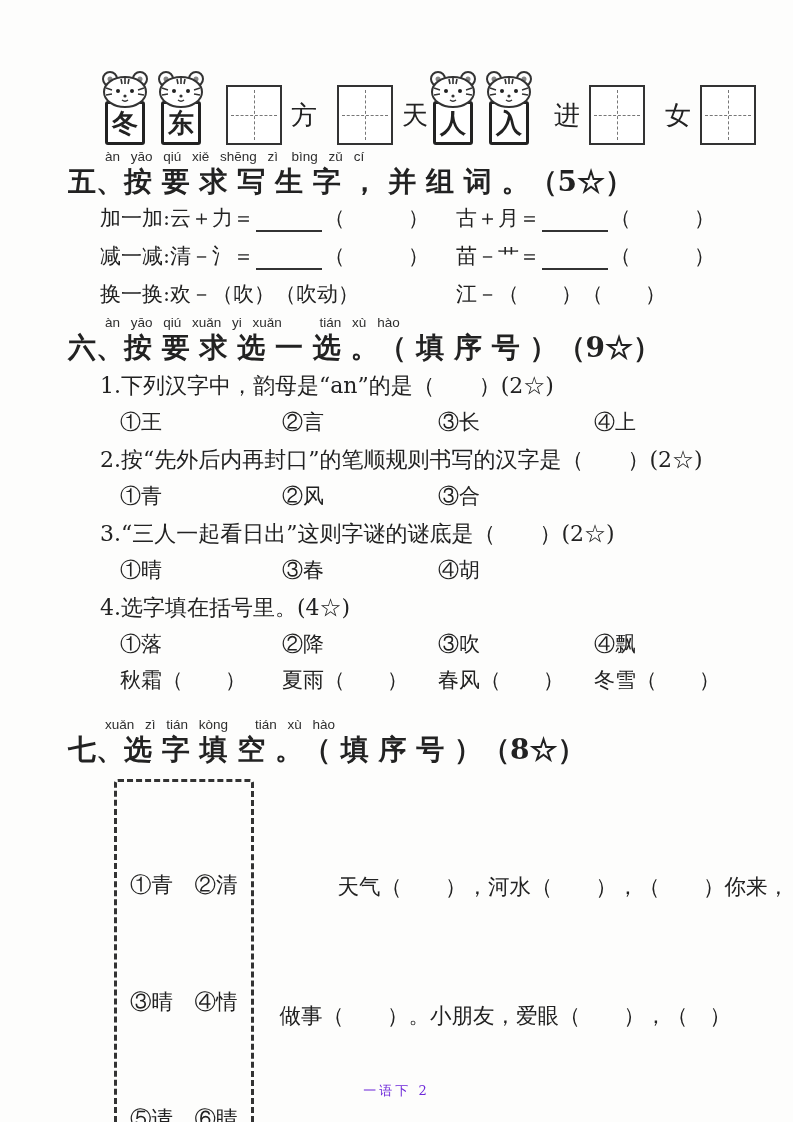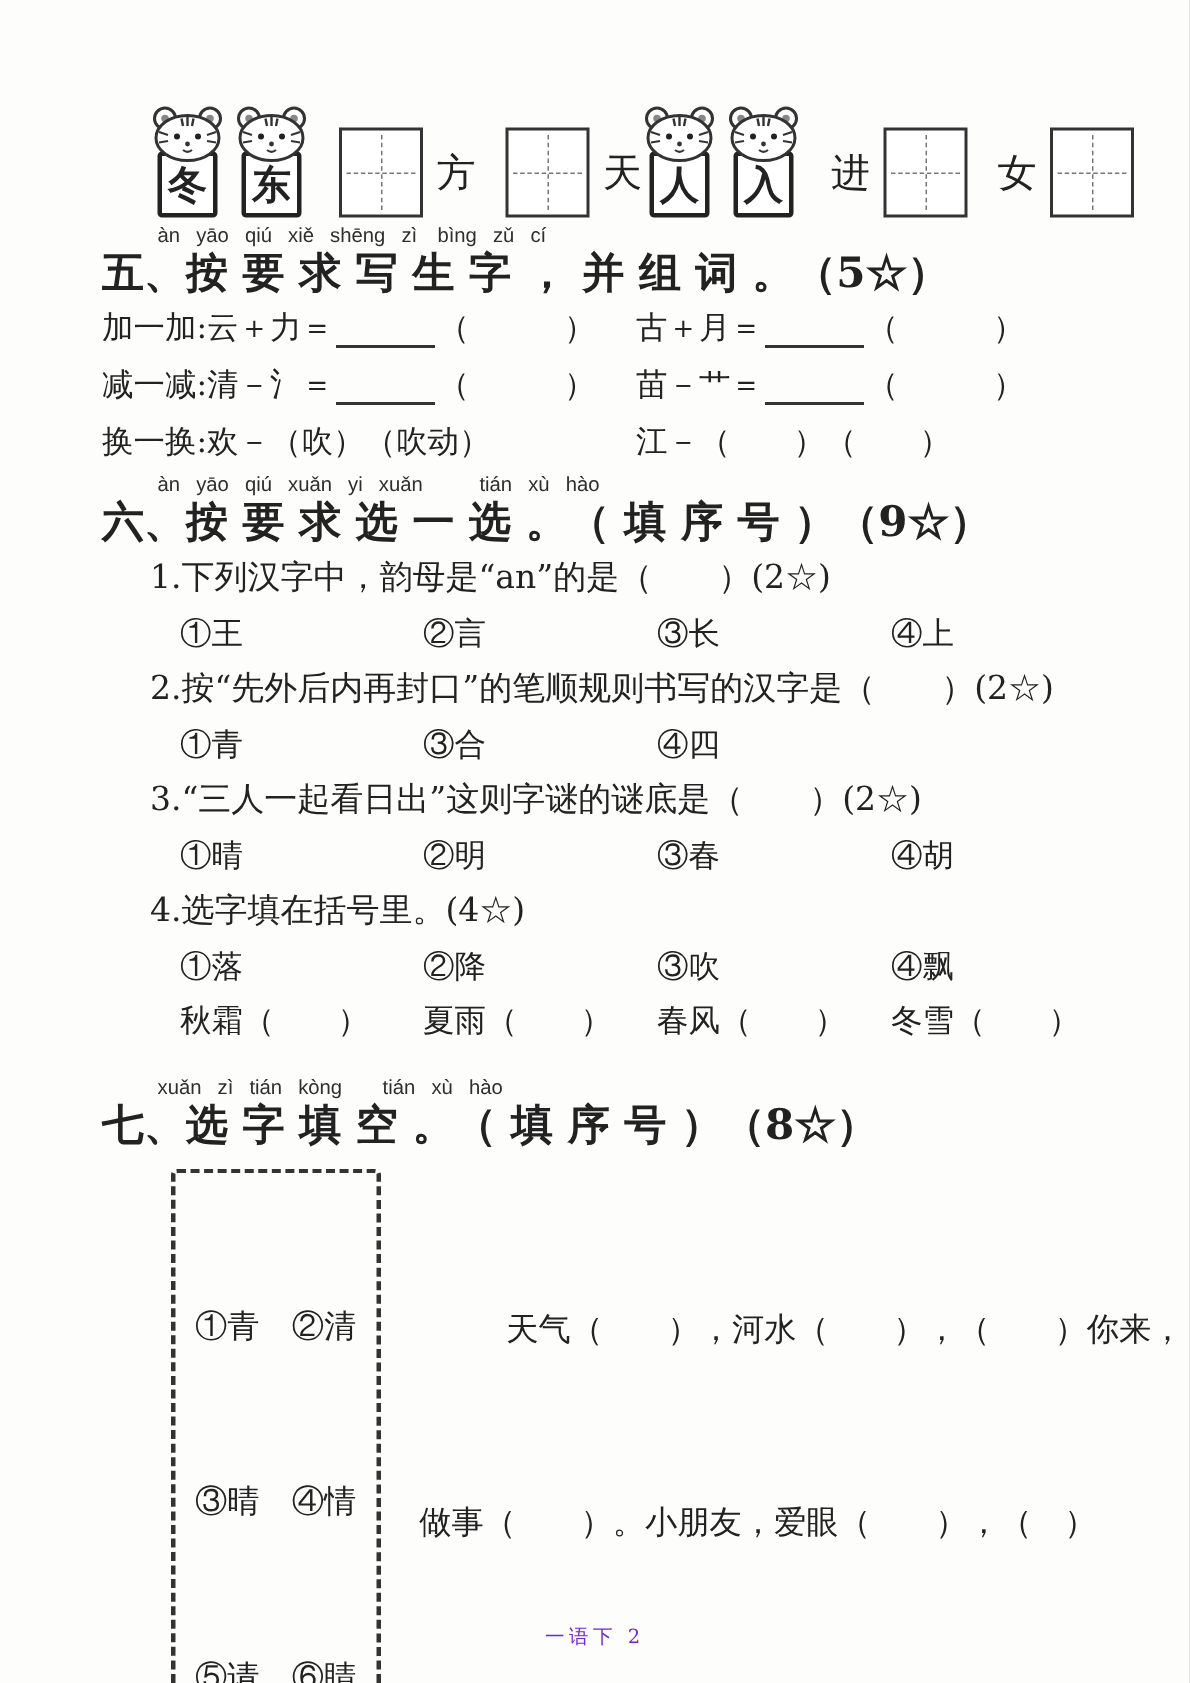--- a/index.html
+++ b/index.html
@@ -24,21 +24,21 @@
   .tiger-head-svg{margin-bottom:-7px;position:relative;z-index:2;}
   .tiger-sign{width:34px;height:38px;border:3px solid #222;border-radius:3px;background:#fff;
     display:flex;align-items:center;justify-content:center;font-size:26px;font-weight:600;}
   .grid-pair{display:flex;align-items:center;gap:9px;}
   .tianzige{width:56px;height:60px;border:2px solid #333;position:relative;background:#fff;box-sizing:border-box;}
   .tz-h{position:absolute;left:3px;right:3px;top:50%;border-top:1.5px dashed #777;}
   .tz-v{position:absolute;top:3px;bottom:3px;left:50%;border-left:1.5px dashed #777;}
   .grid-label{font-size:26px;font-weight:500;}
 
   
-  .row5{display:flex;font-size:21px;line-height:38px;white-space:pre;}
+  .row5{display:flex;font-size:21px;line-height:38px;margin-left:32px;white-space:pre;}
   .row5 .l{width:356px;display:flex;align-items:center;}
   .row5 .r{display:flex;align-items:center;}
   .blank{display:inline-block;width:66px;height:26px;border-bottom:2px solid #333;margin:0 2px;}
 
   
   .stem{font-size:22px;line-height:34px;margin:4px 0 0 32px;white-space:pre;}
   .opts{display:grid;grid-template-columns:162px 156px 156px auto;
     margin-left:52px;font-size:21px;line-height:34px;margin-top:2px;white-space:pre;}
 
   
@@ -203,28 +203,27 @@
   <div class="opts">
     <span>①王</span>
     <span>②言</span>
     <span>③长</span>
     <span>④上</span>
   </div>
 
   <div class="stem">2.按“先外后内再封口”的笔顺规则书写的汉字是（　　）(2☆)</div>
   <div class="opts">
     <span>①青</span>
+    <span>②风</span>
     <span>③合</span>
-    <span>④四</span>
   </div>
 
   <div class="stem">3.“三人一起看日出”这则字谜的谜底是（　　）(2☆)</div>
   <div class="opts">
     <span>①晴</span>
-    <span>②明</span>
     <span>③春</span>
     <span>④胡</span>
   </div>
 
   <div class="stem">4.选字填在括号里。(4☆)</div>
   <div class="opts">
     <span>①落</span>
     <span>②降</span>
     <span>③吹</span>
     <span>④飘</span>

